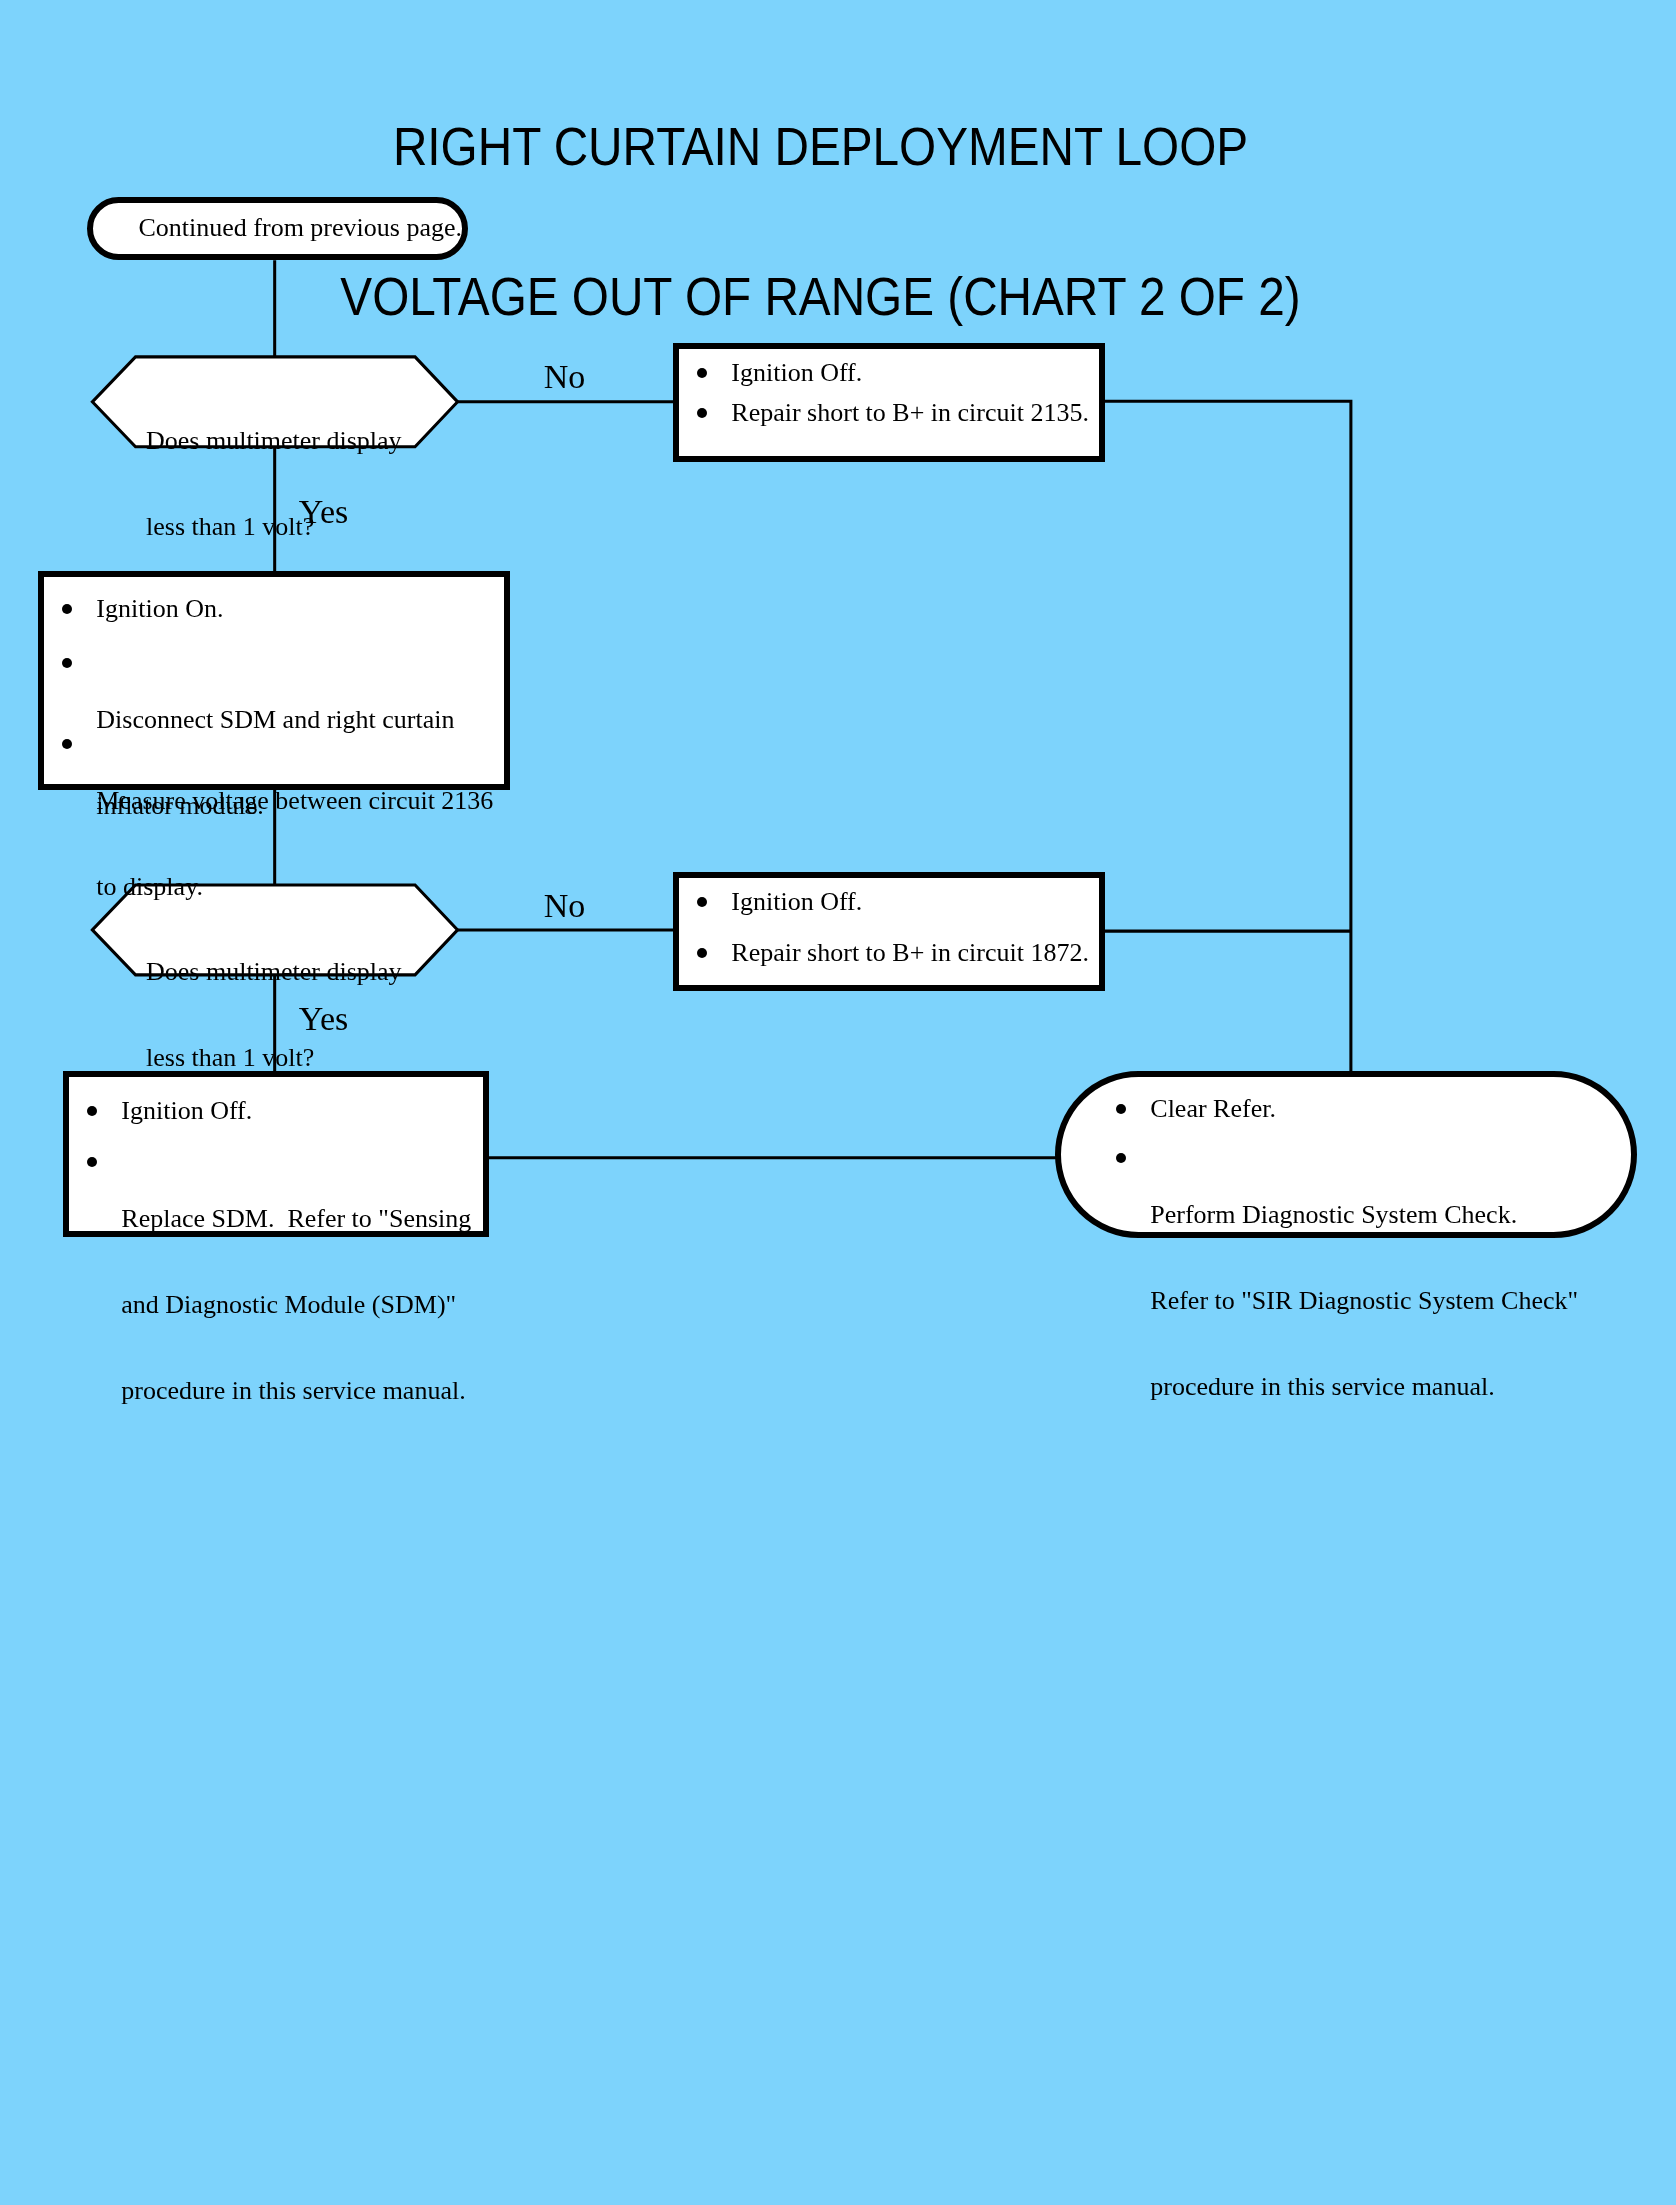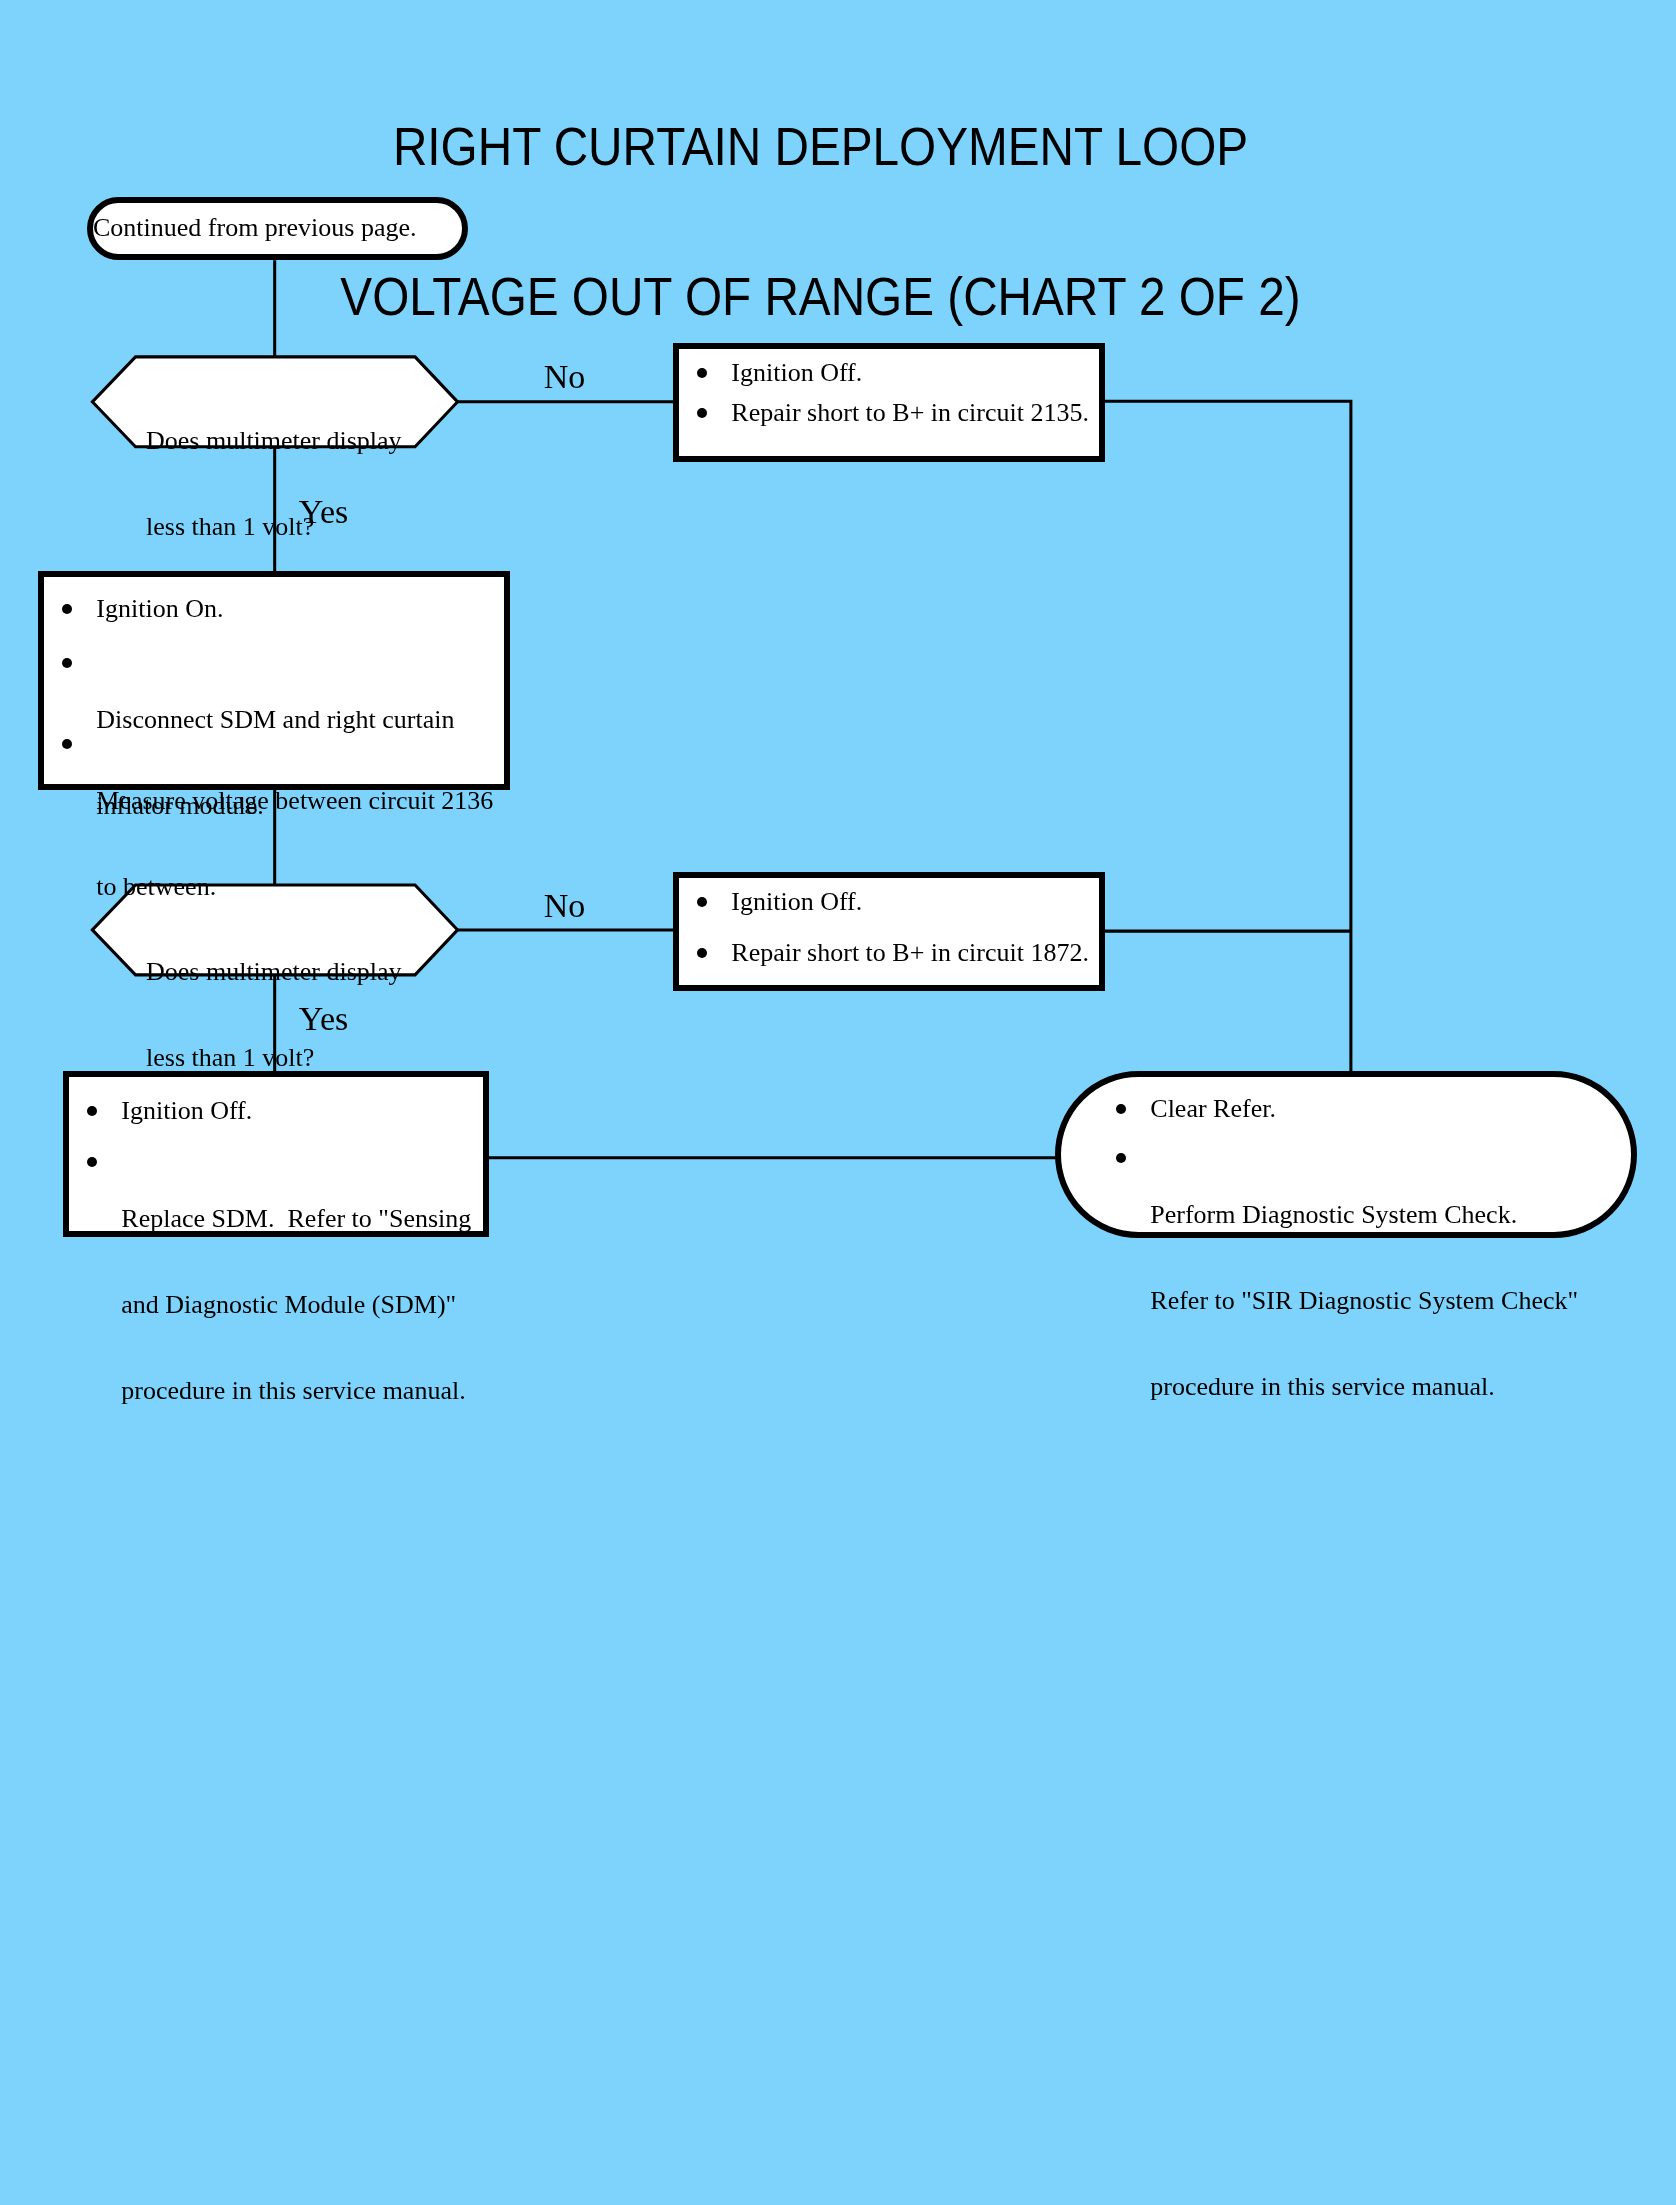--- a/index.html
+++ b/index.html
@@ -6,21 +6,21 @@
   .page{position:relative;width:1676px;height:2205px;background:#7dd3fc;overflow:hidden;
         font-family:"Liberation Serif",serif;color:#000;}
   .lines{position:absolute;left:0;top:0;width:1676px;height:2205px;}
   .title{position:absolute;top:22px;left:0;width:1641px;text-align:center;
          font-family:"Liberation Sans",sans-serif;font-size:53px;line-height:50px;
          transform:scaleX(0.9);transform-origin:center top;white-space:pre;}
   .node{position:absolute;background:#ffffff;border:6px solid #000;box-sizing:border-box;}
   .stadium{border-radius:607px;}
   .thick{border-width:6.7px;}
   .txt{position:absolute;font-size:26px;line-height:28.6px;white-space:pre;}
-  .center{text-align:left;}
+  .center{text-align:right;}
   .row{position:absolute;display:flex;align-items:flex-start;}
   .dot{width:10.3px;height:10.3px;border-radius:50%;background:#000;margin-top:9px;flex:0 0 auto;}
   .bt{margin-left:24px;font-size:26px;line-height:28.6px;white-space:pre;}
   .lbl{position:absolute;width:85px;text-align:center;font-size:34px;line-height:28.6px;white-space:pre;}
 </style>
 </head>
 <body>
 
 <div class="page">
 
@@ -79,21 +79,21 @@
       <span class="dot"></span>
       <div class="bt">
         <div>Disconnect SDM and right curtain</div>
         <div>inflator module.</div>
       </div>
     </div>
     <div class="row" style="left:18px;top:153px;">
       <span class="dot"></span>
       <div class="bt">
         <div>Measure voltage between circuit 2136</div>
-        <div>to between.</div>
+        <div>to display.</div>
       </div>
     </div>
   </div>
 
   <div class="txt" style="left:146px;top:901px;">
     <div>Does multimeter display</div>
     <div>less than 1 volt?</div>
   </div>
 
   <div class="node" style="left:673px;top:872px;width:432px;height:119px;">

